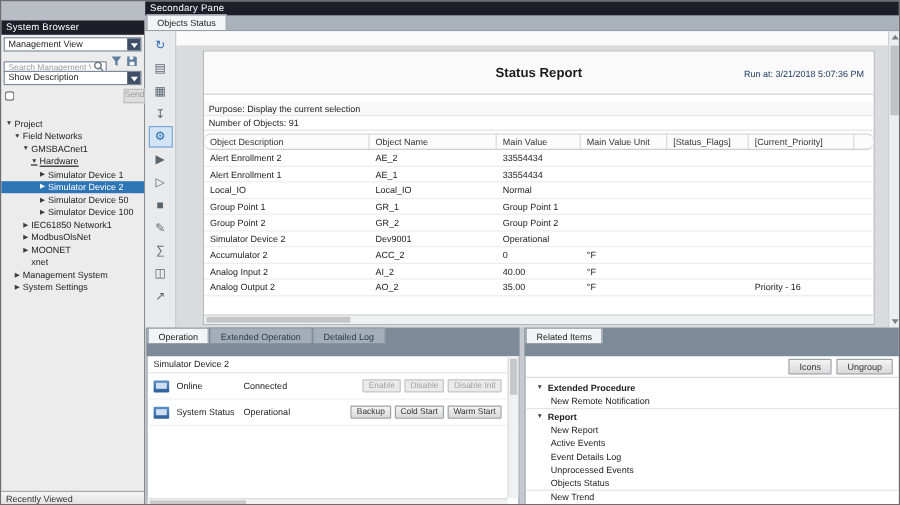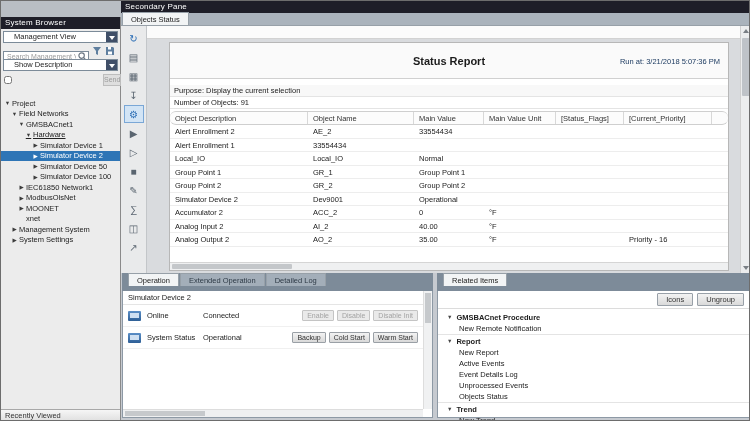--- a/index.html
+++ b/index.html
@@ -9,21 +9,21 @@
   
   .titlebar { height:12px; background:#1e1e28; color:#fff; font-size:8px; line-height:12px; padding-left:4px; letter-spacing:.2px; }
   .tabrow { height:13px; background:#aab3bc; border-bottom:1px solid #97a0a8; display:flex; align-items:flex-end; padding-left:1px; }
   .tab { height:13px; line-height:13px; padding:0 8px; font-size:7.5px; color:#2e3a46; background:#a3aeb9; border:1px solid #97a0a8; border-bottom:none; margin-right:1px; }
   .tab.active { background:#f2f4f5; color:#1c1c1c; }
 
   
   .left-panel { position:absolute; left:0; top:16px; width:120px; height:421px; background:#ececec; border-right:1px solid #8a8a8a; }
   .lp-controls { padding:2px 2px 0 2px; }
   .dropdown { position:relative; height:12px; background:#fff; border:1px solid #7c8b99; margin-bottom:2px; font-size:7.5px; color:#222; }
-  .dd-text { display:block; line-height:10px; padding-left:10px; overflow:hidden; white-space:nowrap; }
+  .dd-text { display:block; line-height:10px; padding-left:3px; overflow:hidden; white-space:nowrap; }
   .dd-btn { position:absolute; right:0; top:0; width:11px; height:100%; background:#404f68; }
   .dd-btn::after { content:""; position:absolute; left:2.5px; top:3.5px; border-left:3px solid transparent; border-right:3px solid transparent; border-top:4px solid #fff; }
   .search-row { display:flex; align-items:center; margin-bottom:2px; }
   .search-box { position:relative; flex:0 0 86px; height:12px; }
   .search-input { width:86px; height:12px; border:1px solid #7c8b99; font-size:7px; padding:0 12px 0 3px; font-family:"Liberation Sans",sans-serif; color:#444; }
   .search-input::placeholder { color:#9a9a9a; }
   .sicon { position:absolute; right:2px; top:1.5px; }
   .mini-icon { margin-left:3px; display:inline-flex; cursor:pointer; }
   .manual-row { display:flex; align-items:center; height:13px; margin-bottom:12px;gap:44px; }
   .cb { width:8px; height:8px; margin:0 3px 0 1px; }
@@ -70,21 +70,21 @@
   .rhead .c { font-size:7.5px; color:#333; line-height:13px; padding-left:5px; border-right:1px solid #d8d8d8; overflow:hidden; white-space:nowrap; }
   .rrow { display:flex; height:13.5px; border-bottom:1px solid #ededed; cursor:default; }
   .rrow .c { font-size:7.5px; color:#222; line-height:13px; padding-left:5px; overflow:hidden; white-space:nowrap; }
   .c0{width:138px;} .c1{width:106px;} .c2{width:70px;} .c3{width:72px;} .c4{width:68px;} .c5{width:88px;}
   .hscroll { position:absolute; left:0; right:0; bottom:0; height:8px; background:#eff0f1; border-top:1px solid #d5d5d5; }
   .hs-thumb { position:absolute; left:2px; top:1px; bottom:1px; width:120px; background:#c4c7ca; border-radius:1px; }
 
   
   .op-panel { position:absolute; left:1px; top:272px; width:311px; height:140px; }
   .ri-panel { position:absolute; left:316px; top:272px; width:313px; height:140px; }
-  .panel-tabs { height:18px; background:#7d8b99; display:flex; padding-left:6px; }
+  .panel-tabs { height:24px; background:#7d8b99; display:flex; padding-left:1px; }
   .panel-body { position:relative; height:127px; background:#fff; border:1px solid #8d99a5; border-top:none; }
   .dev-row { height:14px; line-height:14px; font-size:7.5px; color:#222; padding-left:5px; border-bottom:1px solid #e5e5e5; }
   .op-row { display:flex; align-items:center; height:22px; padding:0 14px 0 5px; border-bottom:1px solid #f0f0f0; }
   .dev-icon { position:relative; width:13px; height:10px; background:linear-gradient(#5b8fc7,#2e5f96); border-radius:1px; flex:0 0 13px; }
   .dev-icon::after { content:""; position:absolute; left:2px; top:2px; width:9px; height:5px; background:#cfe0f2; }
   .op-label { font-size:7.5px; color:#222; width:56px; margin-left:6px; }
   .op-value { font-size:7.5px; color:#222; width:66px; }
   .op-btns { margin-left:auto; display:flex; gap:3px; }
   .obtn { font-size:7px; padding:1px 4px; color:#333; background:linear-gradient(#f3f3f3,#d9d9d9); border:1px solid #9aa0a6; border-radius:1px; font-family:"Liberation Sans",sans-serif; white-space:nowrap; }
   .obtn.dis { color:#a3a3a3; background:#eaeaea; border-color:#c4c4c4; }
@@ -265,20 +265,21 @@
           <div class="rrow">
               <span class="c c0">Alert Enrollment 2</span>
               <span class="c c1">AE_2</span>
               <span class="c c2">33554434</span>
               <span class="c c3"></span>
               <span class="c c4"></span>
               <span class="c c5"></span>
             </div>
           <div class="rrow">
               <span class="c c0">Alert Enrollment 1</span>
+              <span class="c c1">AE_1</span>
               <span class="c c2">33554434</span>
               <span class="c c3"></span>
               <span class="c c4"></span>
               <span class="c c5"></span>
             </div>
           <div class="rrow">
               <span class="c c0">Local_IO</span>
               <span class="c c1">Local_IO</span>
               <span class="c c2">Normal</span>
               <span class="c c3"></span>
@@ -387,40 +388,36 @@
       </div>
       <div class="panel-body">
         <div class="ri-toolbar">
           <button class="ri-btn">Icons</button>
           <button class="ri-btn">Ungroup</button>
         </div>
         <div class="ri-list">
           <div class="ri-group">
             <div class="ri-ghead">
               <span class="garrow"></span>
-              <span class="glabel">GMSBACnet Procedure</span>
+              <span class="glabel">Extended Procedure</span>
             </div>
             <div class="ri-item">New Remote Notification</div>
           </div>
           <div class="ri-group">
             <div class="ri-ghead">
               <span class="garrow"></span>
               <span class="glabel">Report</span>
             </div>
             <div class="ri-item">New Report</div>
             <div class="ri-item">Active Events</div>
             <div class="ri-item">Event Details Log</div>
             <div class="ri-item">Unprocessed Events</div>
             <div class="ri-item">Objects Status</div>
           </div>
           <div class="ri-group">
-            <div class="ri-ghead">
-              <span class="garrow"></span>
-              <span class="glabel">Trend</span>
-            </div>
             <div class="ri-item">New Trend</div>
           </div>
         </div>
       </div>
     </div>
   </div>
 
 </div>
 
 </body></html>

